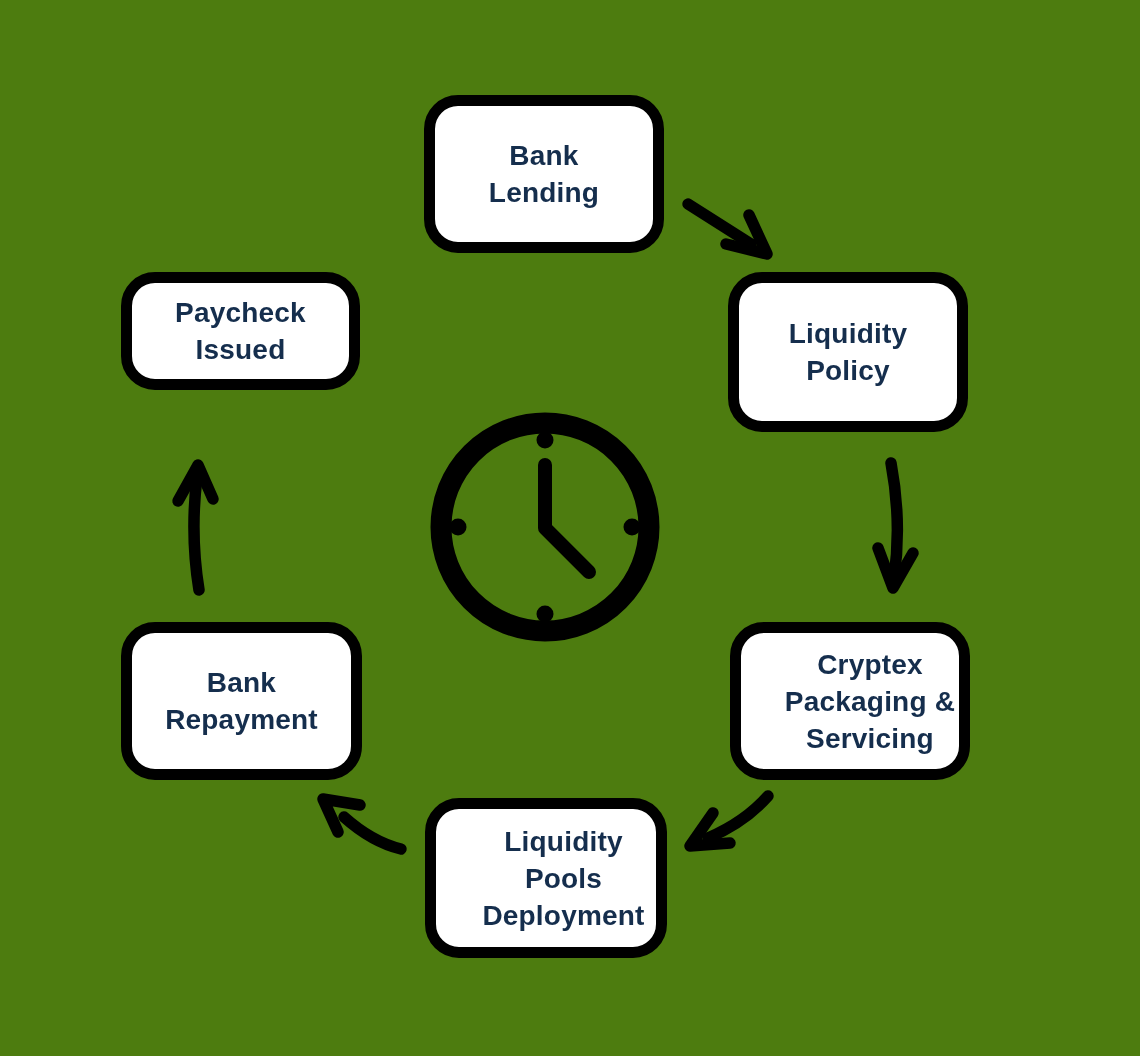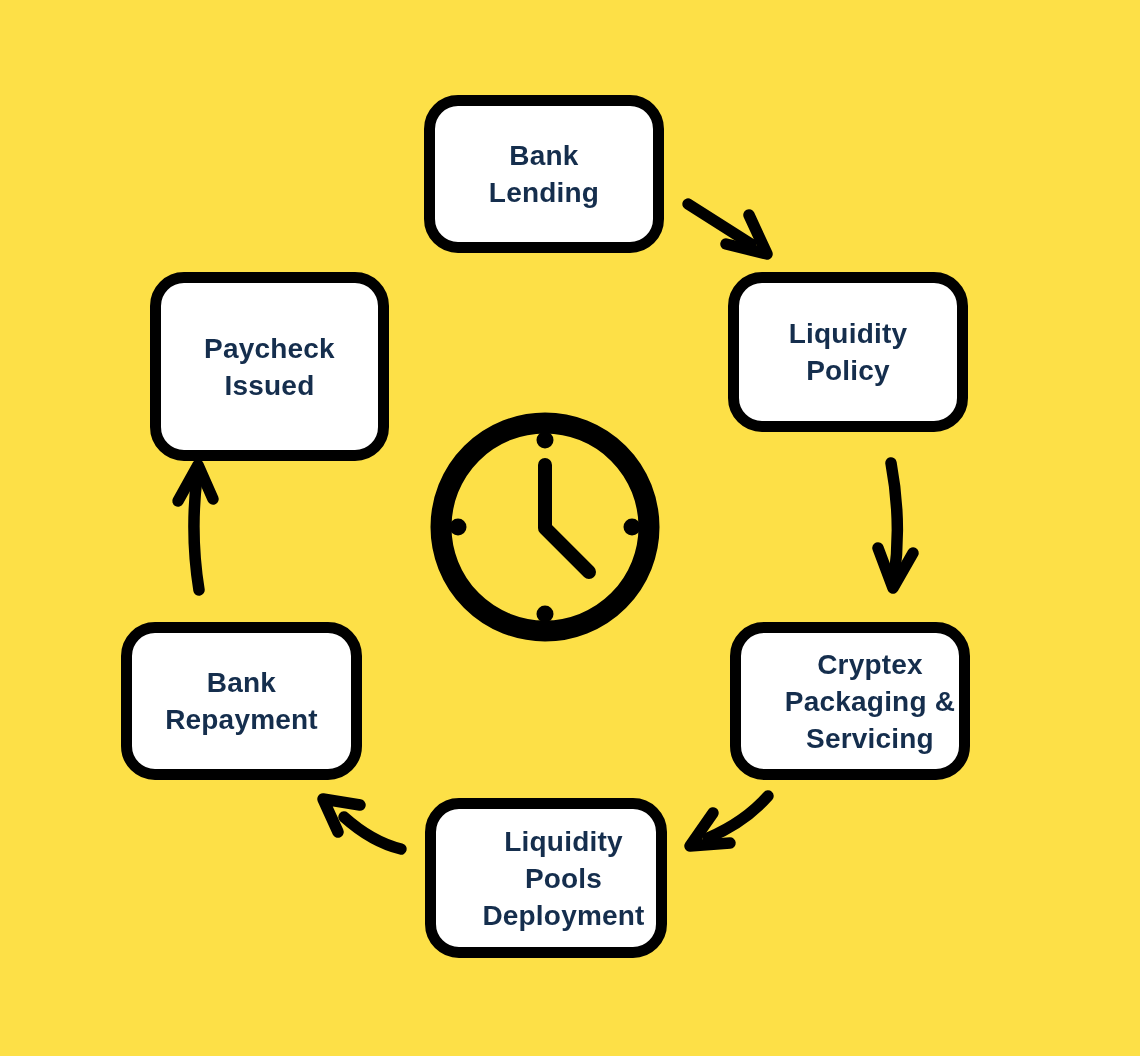--- a/index.html
+++ b/index.html
@@ -5,21 +5,21 @@
   html, body {
     margin: 0;
     padding: 0;
     background: #ffffff;
     font-family: "Liberation Sans", sans-serif;
   }
   .canvas {
     position: relative;
     width: 1140px;
     height: 1056px;
-    background: #fde047;
+    background: #4d7c0f;
     overflow: hidden;
   }
   .node {
     position: absolute;
     box-sizing: border-box;
     border: 11px solid #000000;
     border-radius: 34px;
     background: #ffffff;
     display: flex;
     align-items: center;
@@ -33,21 +33,21 @@
     line-height: 37px;
     color: #152e4d;
     letter-spacing: 0.2px;
   }
   
   #node-bank-lending          { left: 424px; top:  95px; width: 240px; height: 158px; }
   #node-insurance-policy      { left: 728px; top: 272px; width: 240px; height: 160px; }
   #node-cryptex               { left: 730px; top: 622px; width: 240px; height: 158px; padding-left: 40px; }
   #node-liquidity             { left: 425px; top: 798px; width: 242px; height: 160px; padding-left: 35px; }
   #node-bank-repayment        { left: 121px; top: 622px; width: 241px; height: 158px; }
-  #node-paycheck-issued       { left: 121px; top: 272px; width: 239px; height: 189px; margin-left: 29px; }
+  #node-paycheck-issued       { left: 121px; top: 272px; width: 239px; height: 118px; }
   .overlay {
     position: absolute;
     left: 0; top: 0;
     width: 1140px;
     height: 1056px;
     pointer-events: none;
   }
   .arrow {
     fill: none;
     stroke: #000000;

